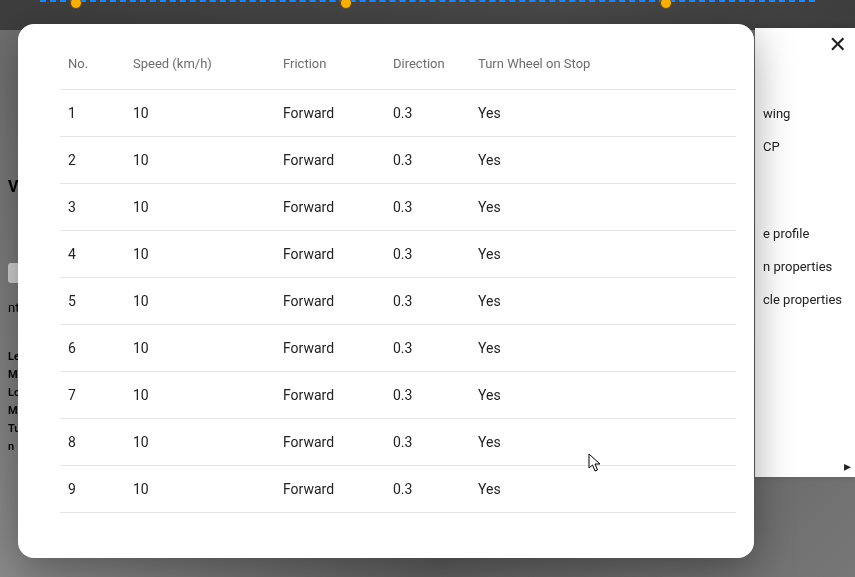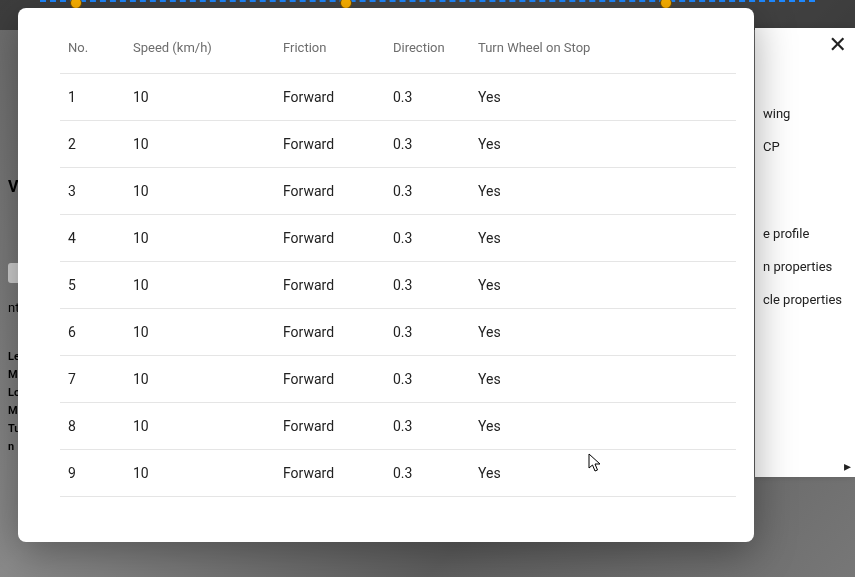--- a/index.html
+++ b/index.html
@@ -89,25 +89,25 @@
     position: absolute;
     right: 4px;
     top: 430px;
     font-size: 14px;
   }
 
   
   .dialog {
     position: absolute;
     left: 18px;
-    top: 8px;
+    top: 24px;
     width: 736px;
     height: 534px;
     background: #fff;
-    border-radius: 8px;
+    border-radius: 16px;
     box-shadow: 0 10px 40px rgba(0,0,0,0.35);
     z-index: 10;
     box-sizing: border-box;
     padding: 18px 18px 2px 42px;
   }
 
   table.data-table {
     width: 100%;
     border-collapse: collapse;
     table-layout: fixed;

